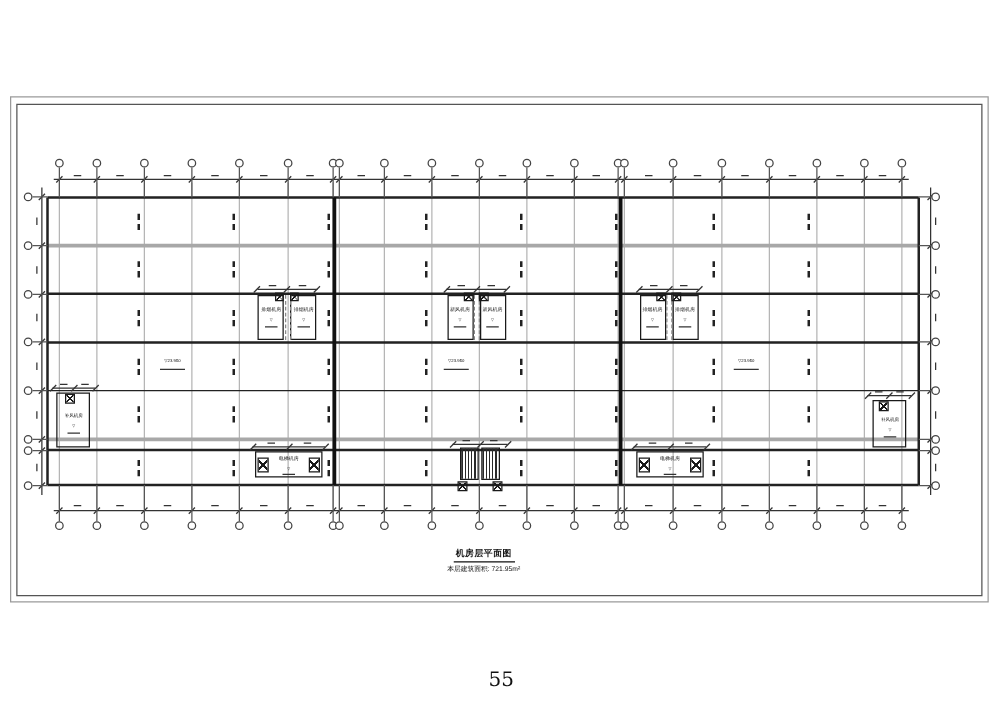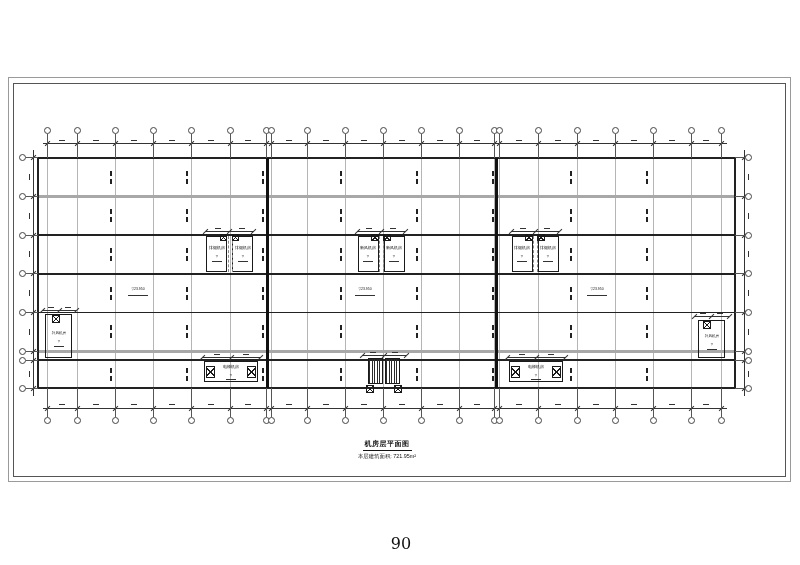--- a/index.html
+++ b/index.html
@@ -444,14 +444,14 @@
       <div style="position: absolute; left: 385px; top: 358px; width: 15px; height: 26px; border: 1px solid rgb(26, 26, 26); background-image: repeating-linear-gradient(90deg, rgb(42, 42, 42) 0px, rgb(42, 42, 42) 1px, transparent 1px, transparent 2.6px);"></div>
       <div style="position: absolute; left: 366px; top: 384.5px; width: 8px; height: 8px; border: 1px solid rgb(26, 26, 26); background-image: linear-gradient(45deg, transparent 43%, rgb(26, 26, 26) 43%, rgb(26, 26, 26) 57%, transparent 57%), linear-gradient(135deg, transparent 43%, rgb(26, 26, 26) 43%, rgb(26, 26, 26) 57%, transparent 57%);"></div>
       <div style="position: absolute; left: 394px; top: 384.5px; width: 8px; height: 8px; border: 1px solid rgb(26, 26, 26); background-image: linear-gradient(45deg, transparent 43%, rgb(26, 26, 26) 43%, rgb(26, 26, 26) 57%, transparent 57%), linear-gradient(135deg, transparent 43%, rgb(26, 26, 26) 43%, rgb(26, 26, 26) 57%, transparent 57%);"></div>
     </div>
   <div class="frame-outer"></div>
   <div class="frame-inner"></div>
   <div class="titleblock">
     <div class="t1">机房层平面图</div>
     <div class="t2">本层建筑面积: 721.95m²</div>
   </div>
-  <div class="pagenum">90</div>
+  <div class="pagenum">55</div>
 </div>
 
 </body></html>

